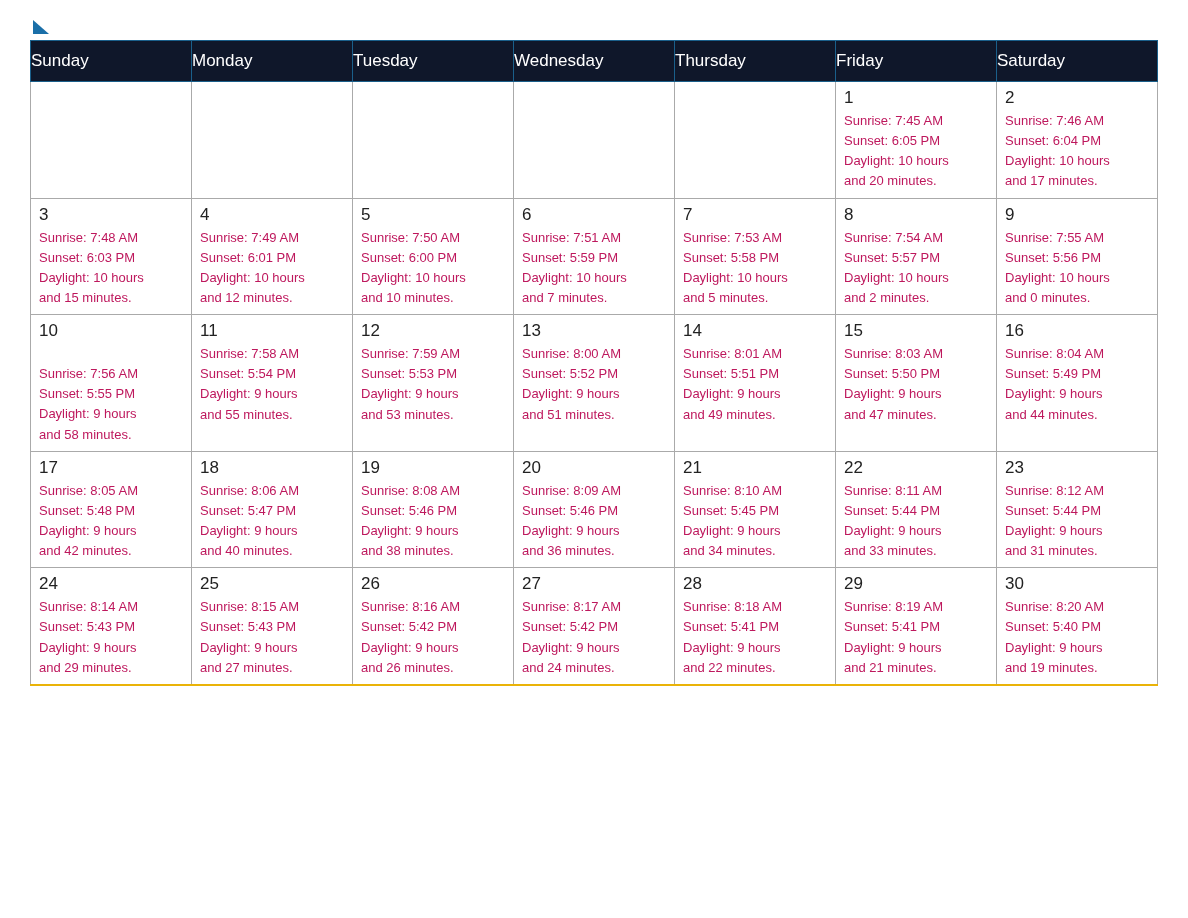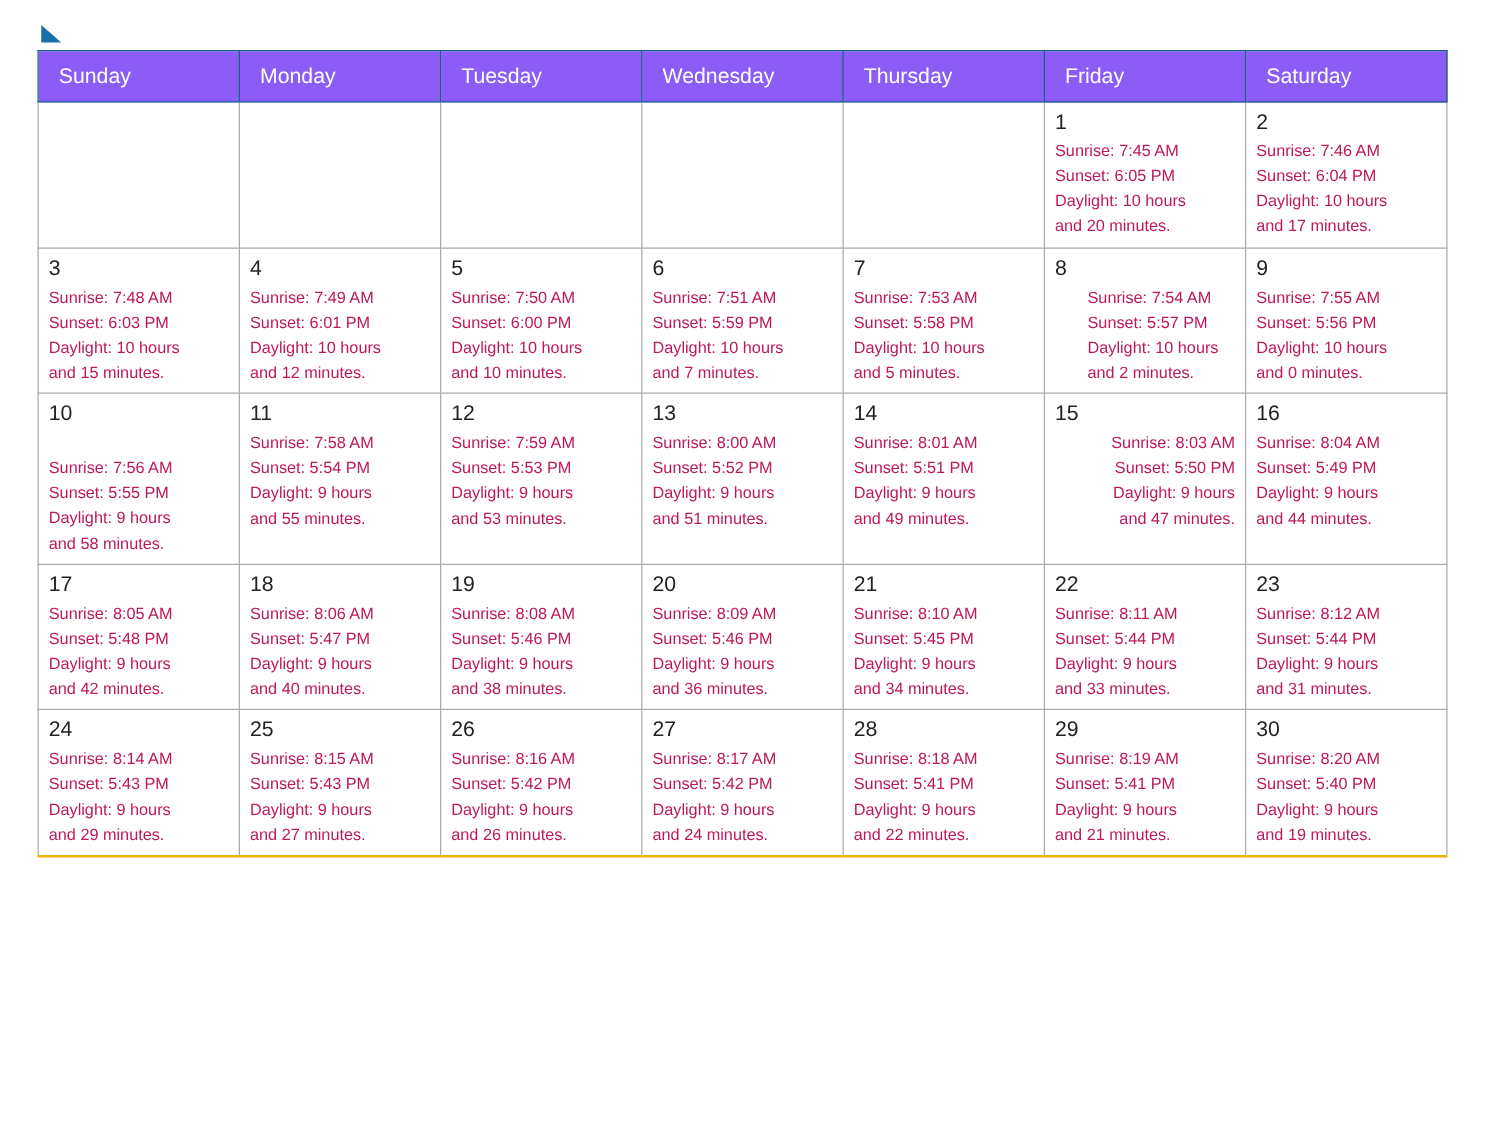--- a/index.html
+++ b/index.html
@@ -50,23 +50,23 @@
       font-size: 22px;
       color: #444;
       margin-top: 4px;
     }
     table {
       width: 100%;
       border-collapse: collapse;
       table-layout: fixed;
     }
     thead tr th {
-      background-color: #8b5cf6;
+      background-color: #0f172a;
       color: #fff;
-      padding: 10px 16px;
+      padding: 10px 0;
       font-size: 17px;
       font-weight: normal;
       text-align: left;
       border: 1px solid #1a5f8a;
     }
     tbody tr td {
       border: 1px solid #aaa;
       vertical-align: top;
       padding: 6px 8px;
       height: 110px;
@@ -182,21 +182,21 @@
         </td>
         <td>
           <span class="day-number">7</span>
           <div class="day-info" style="white-space: pre-line;">Sunrise: 7:53 AM
 Sunset: 5:58 PM
 Daylight: 10 hours
 and 5 minutes.</div>
         </td>
         <td>
           <span class="day-number">8</span>
-          <div class="day-info" style="white-space: pre-line; margin-left: 26px;">Sunrise: 7:54 AM
+          <div class="day-info" style="white-space: pre-line;">Sunrise: 7:54 AM
 Sunset: 5:57 PM
 Daylight: 10 hours
 and 2 minutes.</div>
         </td>
         <td>
           <span class="day-number">9</span>
           <div class="day-info" style="white-space: pre-line;">Sunrise: 7:55 AM
 Sunset: 5:56 PM
 Daylight: 10 hours
 and 0 minutes.</div>
@@ -233,21 +233,21 @@
         </td>
         <td>
           <span class="day-number">14</span>
           <div class="day-info" style="white-space: pre-line;">Sunrise: 8:01 AM
 Sunset: 5:51 PM
 Daylight: 9 hours
 and 49 minutes.</div>
         </td>
         <td>
           <span class="day-number">15</span>
-          <div class="day-info" style="white-space: pre-line; text-align: right;">Sunrise: 8:03 AM
+          <div class="day-info" style="white-space: pre-line;">Sunrise: 8:03 AM
 Sunset: 5:50 PM
 Daylight: 9 hours
 and 47 minutes.</div>
         </td>
         <td>
           <span class="day-number">16</span>
           <div class="day-info" style="white-space: pre-line;">Sunrise: 8:04 AM
 Sunset: 5:49 PM
 Daylight: 9 hours
 and 44 minutes.</div>

